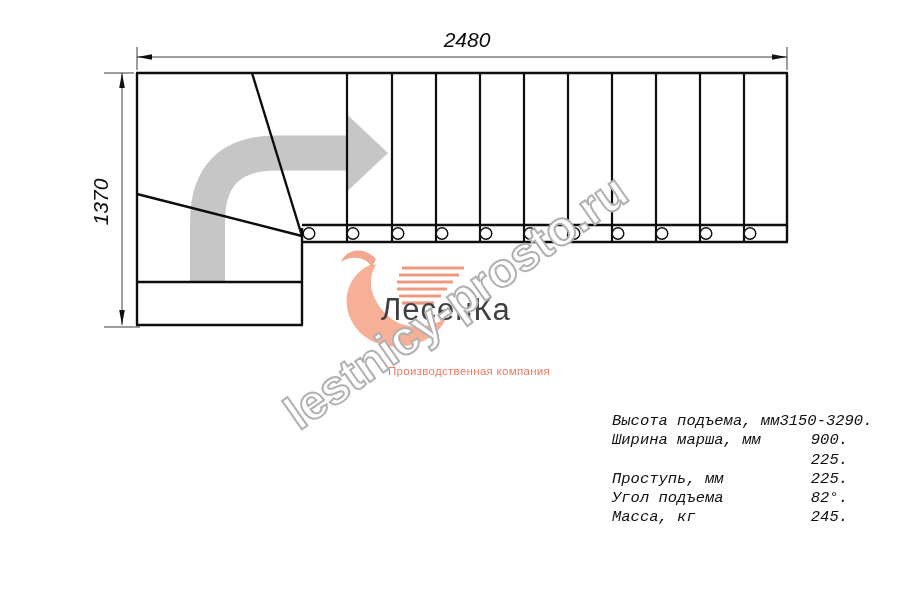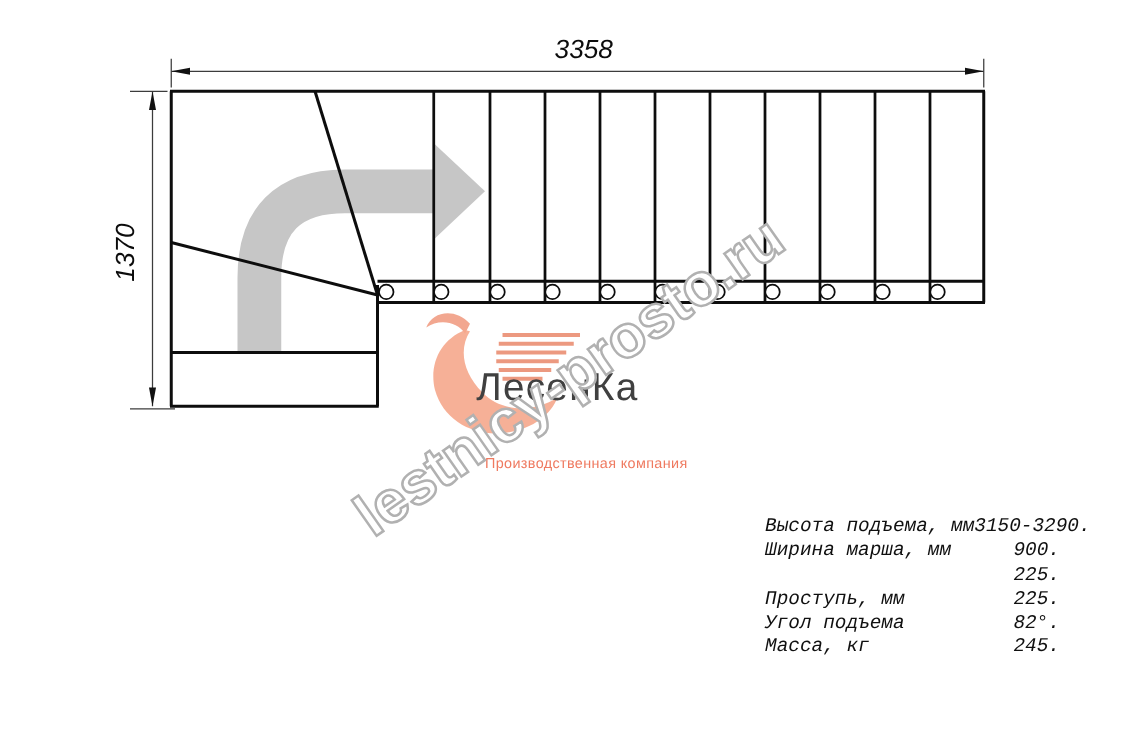--- a/index.html
+++ b/index.html
@@ -133,21 +133,21 @@
       <line x1="104" y1="327" x2="140" y2="327"></line>
     </g>
     <g fill="#111111">
       <polygon points="137,57 152,54.2 152,59.8"></polygon>
       <polygon points="787,57 772,54.2 772,59.8"></polygon>
       <polygon points="122,73 119.2,88 124.8,88"></polygon>
       <polygon points="122,325 119.2,310 124.8,310"></polygon>
     </g>
   </svg>
 
-  <div class="dim-label dim-top">3358</div>
+  <div class="dim-label dim-top">2480</div>
 
   <div class="dim-label dim-left">1370</div>
 
   <div class="logo-name">ЛесенКа</div>
   <div class="logo-tagline">Производственная компания</div>
 
   <div class="watermark">lestnicy-prosto.ru</div>
 
   <div class="specs">
     <div class="spec-row">

